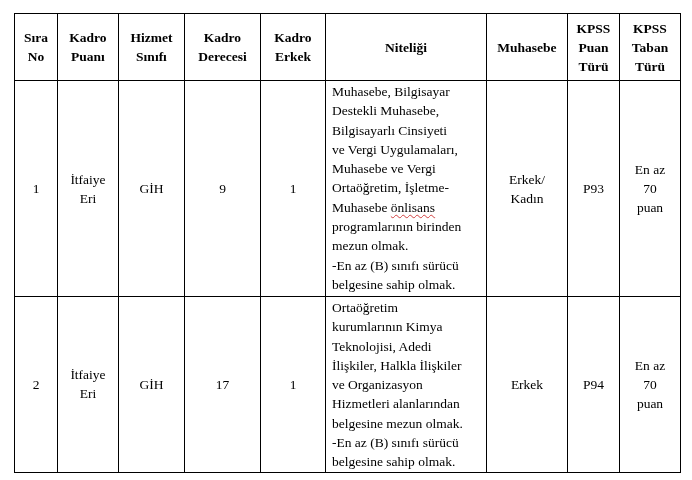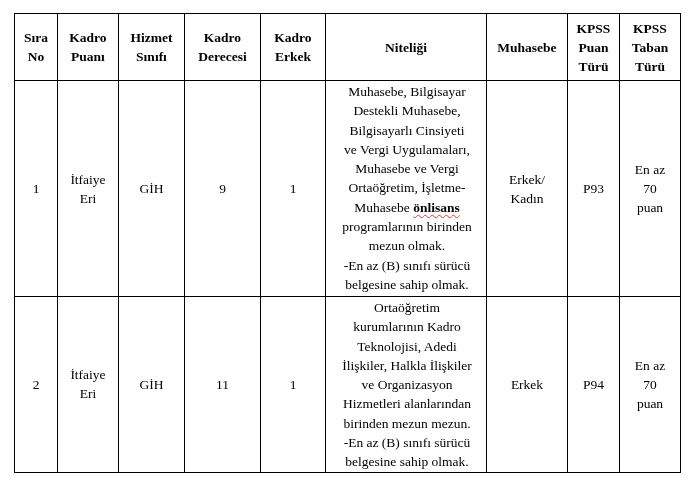--- a/index.html
+++ b/index.html
@@ -2,23 +2,23 @@
 <html><head>
 <meta charset="utf-8">
 <style>
   html, body { margin:0; padding:0; background:#ffffff; }
   body { width:692px; height:480px; position:relative; overflow:hidden;
          font-family:"Liberation Serif","DejaVu Serif",serif; color:#000; }
   table { position:absolute; left:14px; top:13px; border-collapse:collapse; table-layout:fixed; }
   td, th { border:1.5px solid #000; padding:0; text-align:center; vertical-align:middle;
            font-size:13.5px; line-height:19px; }
   th { font-weight:bold; height:66px; }
-  td.nit { text-align:center; vertical-align:top; padding:1px 4px 0 6px; line-height:19.3px; }
+  td.nit { text-align:left; vertical-align:top; padding:1px 4px 0 6px; line-height:19.3px; }
   .line { display:block; white-space:nowrap; }
-  .squig { text-decoration:underline wavy #d04040; text-decoration-thickness:1px; text-underline-offset:2px;font-weight:bold; }
+  .squig { text-decoration:underline wavy #d04040; text-decoration-thickness:1px; text-underline-offset:2px; }
   tr.r1 td { height:214px; }
   tr.r2 td { height:173px; }
 </style>
 </head>
 <body>
 
 <table>
   <colgroup>
     <col style="width:43px">
       <col style="width:61px">
@@ -104,30 +104,30 @@
         </td>
   </tr>
 
   <tr class="r2">
     <td>2</td>
     <td>
           <span class="line">İtfaiye</span>
           <span class="line">Eri</span>
         </td>
     <td>GİH</td>
-    <td>11</td>
+    <td>17</td>
     <td>1</td>
     <td class="nit">
       <span class="line">Ortaöğretim</span>
-      <span class="line">kurumlarının Kadro</span>
+      <span class="line">kurumlarının Kimya</span>
       <span class="line">Teknolojisi, Adedi</span>
       <span class="line">İlişkiler, Halkla İlişkiler</span>
       <span class="line">ve Organizasyon</span>
       <span class="line">Hizmetleri alanlarından</span>
-      <span class="line">birinden mezun mezun.</span>
+      <span class="line">belgesine mezun olmak.</span>
       <span class="line">-En az (B) sınıfı sürücü</span>
       <span class="line">belgesine sahip olmak.</span>
     </td>
     <td>Erkek</td>
     <td>P94</td>
     <td>
           <span class="line">En az</span>
           <span class="line">70</span>
           <span class="line">puan</span>
         </td>

